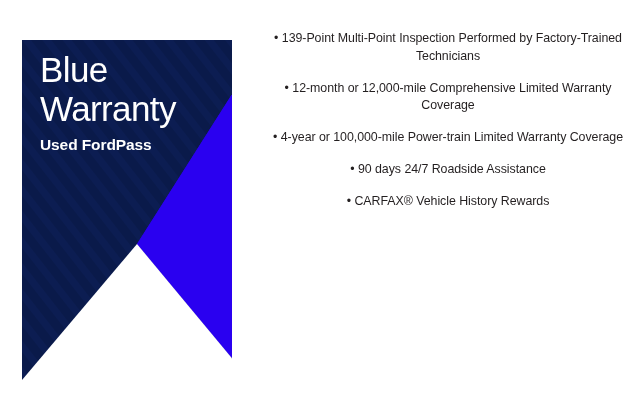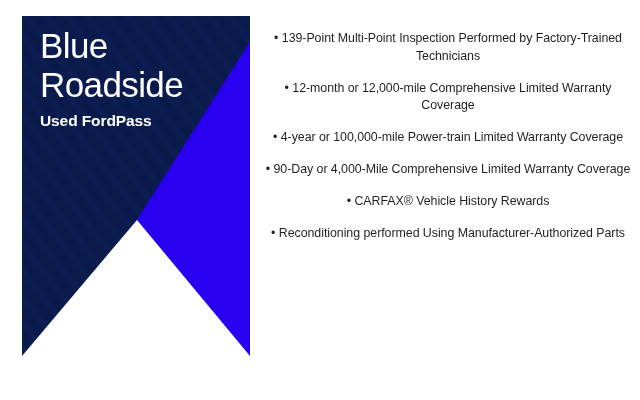--- a/index.html
+++ b/index.html
@@ -20,22 +20,22 @@
     position: relative;
     width: 640px;
     height: 400px;
     background: #ffffff;
   }
 
   
   #badge {
     position: absolute;
     left: 22px;
-    top: 16px;
-    width: 228px;
+    top: 40px;
+    width: 210px;
     height: 340px;
     overflow: hidden;
     background: #3b82f6;
   }
   #badge-svg {
     position: absolute;
     left: 0;
     top: 0;
     width: 228px;
     height: 340px;
@@ -112,21 +112,21 @@
       <rect x="0" y="0" width="228" height="340" fill="url(#stripes)" opacity="0.65"></rect>
 
       <polygon points="228,26 228,340 115,204" fill="#2a00f0"></polygon>
       <polygon points="228,26 228,340 115,204" fill="#2a00f0"></polygon>
 
       <polygon points="115,204 228,340 0,340" fill="#ffffff"></polygon>
     </svg>
 
     <div id="badge-text">
       <div class="badge-line1">Blue</div>
-      <div class="badge-line2">Roadside</div>
+      <div class="badge-line2">Warranty</div>
       <div class="badge-sub">Used FordPass</div>
     </div>
   </div>
 
   <div id="features">
 
     <div class="feature-item">
       <span class="bullet-dot">•</span>
       <span>139-Point Multi-Point Inspection Performed by Factory-Trained Technicians</span>
     </div>
@@ -134,32 +134,28 @@
     <div class="feature-item">
       <span class="bullet-dot">•</span>
       <span>12-month or 12,000-mile Comprehensive Limited Warranty Coverage</span>
     </div>
 
     <div class="feature-item">
       <span class="bullet-dot">•</span>
       <span>4-year or 100,000-mile Power-train Limited Warranty Coverage</span>
     </div>
 
-    <div class="feature-item">
+
+    <div class="feature-item one-line">
       <span class="bullet-dot">•</span>
-      <span>90-Day or 4,000-Mile Comprehensive Limited Warranty Coverage</span>
+      <span>90 days 24/7 Roadside Assistance</span>
     </div>
-
 
 
     <div class="feature-item one-line">
       <span class="bullet-dot">•</span>
       <span>CARFAX® Vehicle History Rewards</span>
     </div>
 
-    <div class="feature-item">
-      <span class="bullet-dot">•</span>
-      <span>Reconditioning performed Using Manufacturer-Authorized Parts</span>
-    </div>
 
   </div>
 
 </div>
 
 </body></html>

